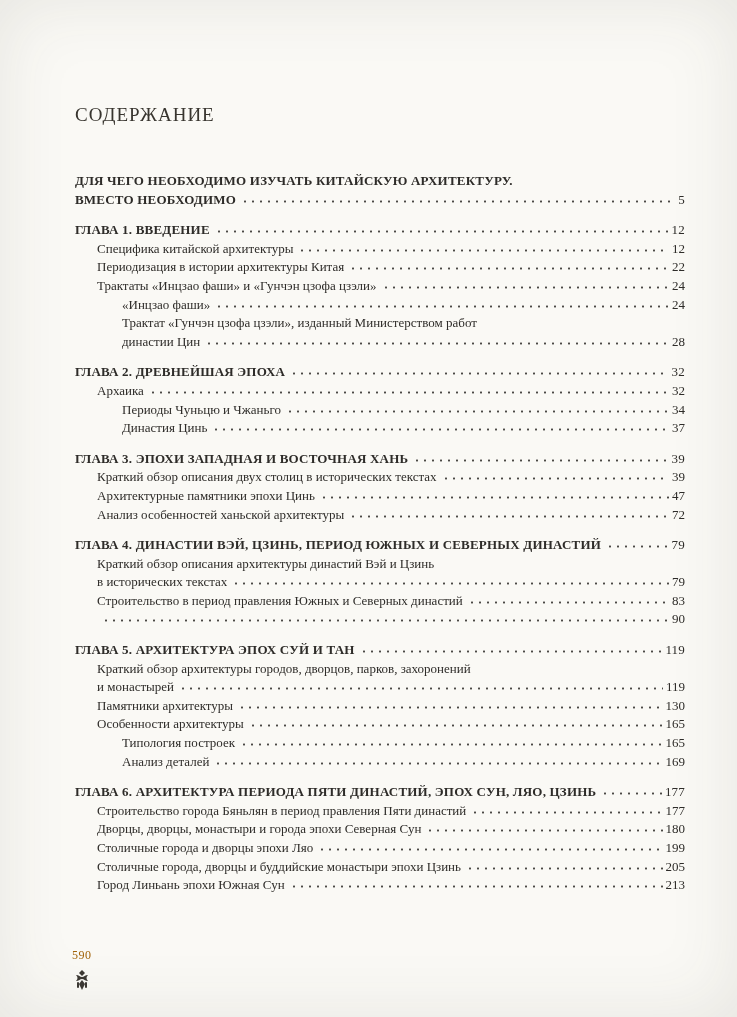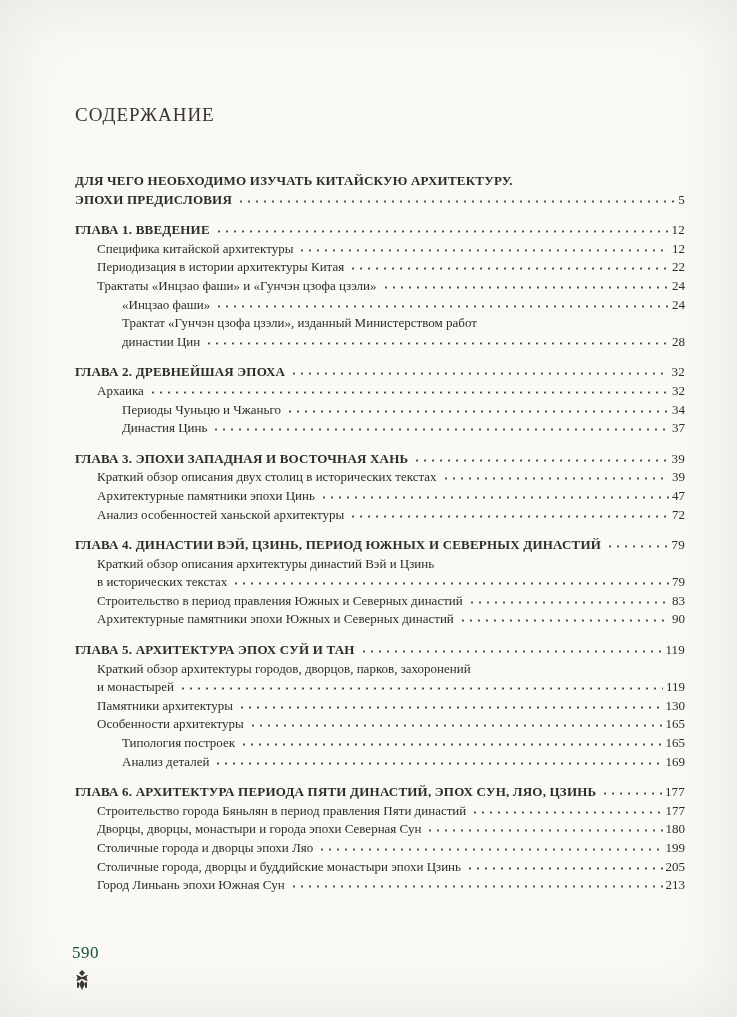--- a/index.html
+++ b/index.html
@@ -66,43 +66,43 @@
   .pageNum {
     flex: 0 0 auto;
     font-weight: normal;
   }
   .footer {
     position: absolute;
     left: 72px;
     bottom: 26px;
   }
   .folio {
-    font-size: 17px;
-    color: #14532d;
+    font-size: 12px;
+    color: #a16207;
     letter-spacing: 0.5px;
   }
   .ornament {
     margin-top: 6px;
     margin-left: 2px;
     width: 16px;
     height: 22px;
     display: block;
   }
 </style>
 </head>
 <body>
 
 <div class="page">
   <div class="content">
     <h1 class="toc-title">СОДЕРЖАНИЕ</h1>
     <div class="toc-list">
         <div class="entry lvl0">
           <div class="line"><span class="txt">ДЛЯ ЧЕГО НЕОБХОДИМО ИЗУЧАТЬ КИТАЙСКУЮ АРХИТЕКТУРУ.</span></div>
           <div class="line last">
-            <span class="txt">ЭПОХИ ПРЕДИСЛОВИЯ</span>
+            <span class="txt">ВМЕСТО НЕОБХОДИМО</span>
             <span class="leader"></span>
             <span class="pageNum">5</span>
           </div>
         </div>
         <div class="entry lvl0">
           <div class="line last">
             <span class="txt">ГЛАВА 1. ВВЕДЕНИЕ</span>
             <span class="leader"></span>
             <span class="pageNum">12</span>
           </div>
@@ -216,21 +216,20 @@
         </div>
         <div class="entry lvl1">
           <div class="line last">
             <span class="txt">Строительство в период правления Южных и Северных династий</span>
             <span class="leader"></span>
             <span class="pageNum">83</span>
           </div>
         </div>
         <div class="entry lvl1">
           <div class="line last">
-            <span class="txt">Архитектурные памятники эпохи Южных и Северных династий</span>
             <span class="leader"></span>
             <span class="pageNum">90</span>
           </div>
         </div>
         <div class="entry lvl0">
           <div class="line last">
             <span class="txt">ГЛАВА 5. АРХИТЕКТУРА ЭПОХ СУЙ И ТАН</span>
             <span class="leader"></span>
             <span class="pageNum">119</span>
           </div>

